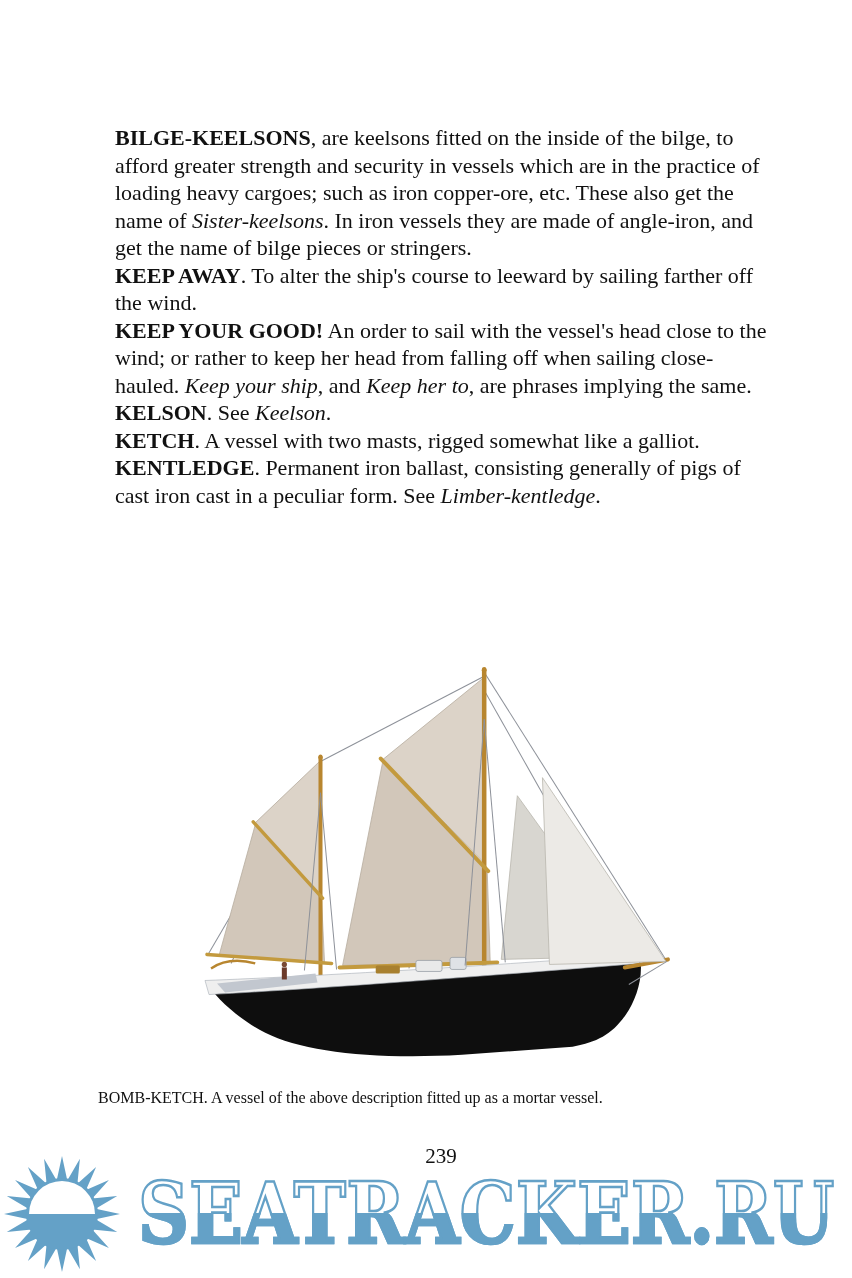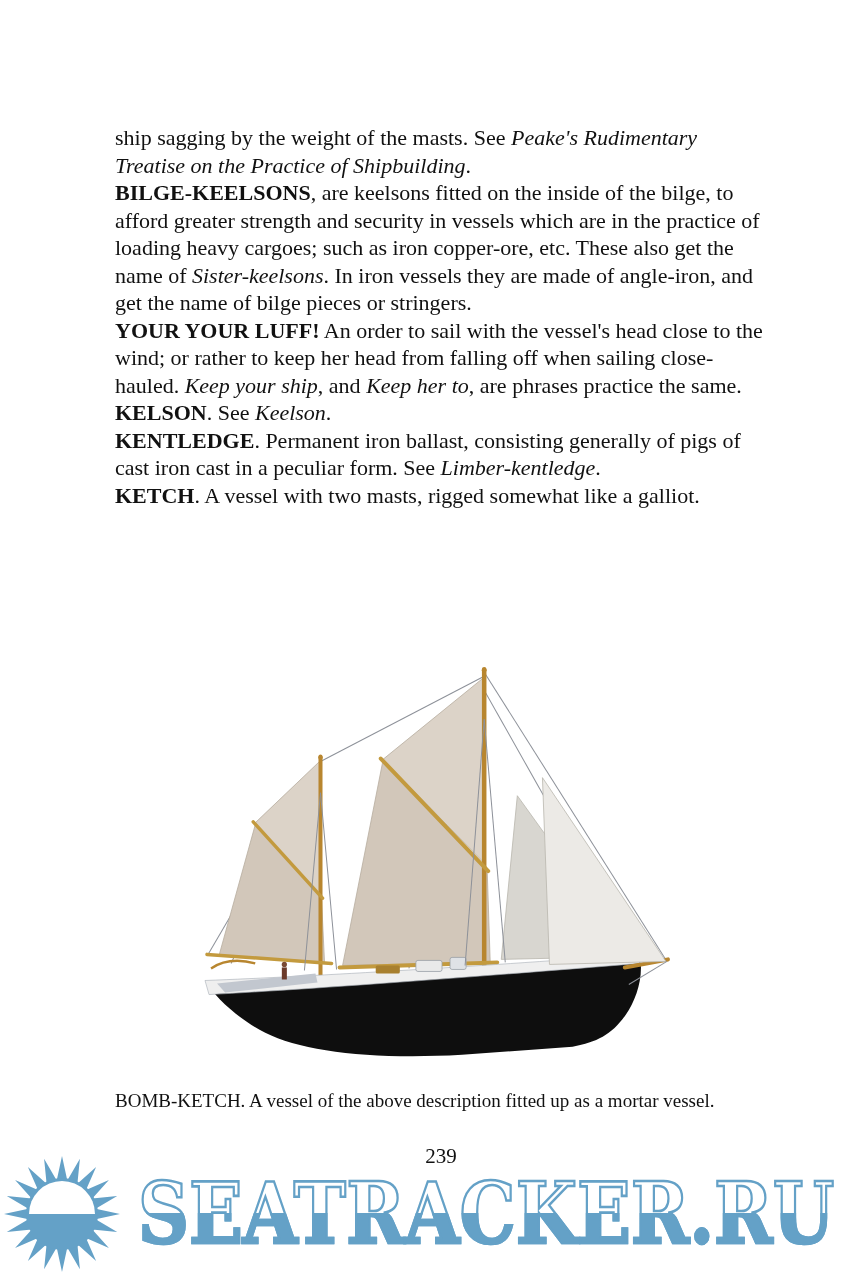--- a/index.html
+++ b/index.html
@@ -4,47 +4,47 @@
 <style>
   html,body{margin:0;padding:0;background:#ffffff;}
   .page{position:relative;width:852px;height:1278px;background:#ffffff;overflow:hidden;
         font-family:"Liberation Serif",serif;color:#111111;}
   .body-text{position:absolute;left:115px;top:124px;width:655px;
              font-size:22px;line-height:27.5px;text-align:left;}
   .entry{margin:0;}
   .entry .b{font-weight:bold;font-family:Liberation Serif, serif;}
   .entry .i{font-style:italic;}
   .illustration{position:absolute;left:203px;top:664px;width:472px;height:400px;}
-  .caption{position:absolute;left:115px;top:1068px;width:655px;
-           font-size:19px;line-height:27.5px;}
+  .caption{position:absolute;left:98px;top:1068px;width:655px;
+           font-size:16px;line-height:27.5px;}
   .page-number{position:absolute;left:115px;top:1143px;width:652px;text-align:center;
                font-size:21px;line-height:26px;}
   .watermark{position:absolute;left:0;top:1150px;width:852px;height:128px;padding-left:38px;}
   .sun{position:absolute;left:2px;top:4px;width:120px;height:120px;}
   .wm-text{position:absolute;left:138px;top:22px;height:84px;
            font-family:"DejaVu Serif",serif;font-weight:bold;font-size:84px;line-height:84px;
            white-space:nowrap;letter-spacing:0px;
            transform:scaleX(0.84);transform-origin:left top;
            color:transparent;
            -webkit-text-stroke:2.6px #64a1c7;
            background:linear-gradient(to bottom,#ffffff 0%,#ffffff 49%,#64a1c7 49%,#64a1c7 100%);
            -webkit-background-clip:text;background-clip:text;}
 </style>
 </head>
 <body>
 
 <div class="page">
 
   <div class="body-text">
-    <p class="entry"><span class="n">ship sagging by the weight of the masts. See </span><span class="i">Peake's Rudimentary Treatise on the Practice of Shipbuilding</span><span class="n">.</span></p>
     <p class="entry"><span class="b">BILGE-KEELSONS</span><span class="n">, are keelsons fitted on the inside of the bilge, to afford greater strength and security in vessels which are in the practice of loading heavy cargoes; such as iron copper-ore, etc. These also get the name of </span><span class="i">Sister-keelsons</span><span class="n">. In iron vessels they are made of angle-iron, and get the name of bilge pieces or stringers.</span></p>
-    <p class="entry"><span class="b">YOUR YOUR LUFF!</span><span class="n"> An order to sail with the vessel's head close to the wind; or rather to keep her head from falling off when sailing close-hauled. </span><span class="i">Keep your ship</span><span class="n">, and </span><span class="i">Keep her to</span><span class="n">, are phrases practice the same.</span></p>
+    <p class="entry"><span class="b">KEEP AWAY</span><span class="n">. To alter the ship's course to leeward by sailing farther off the wind.</span></p>
+    <p class="entry"><span class="b">KEEP YOUR GOOD!</span><span class="n"> An order to sail with the vessel's head close to the wind; or rather to keep her head from falling off when sailing close-hauled. </span><span class="i">Keep your ship</span><span class="n">, and </span><span class="i">Keep her to</span><span class="n">, are phrases implying the same.</span></p>
     <p class="entry"><span class="b">KELSON</span><span class="n">. See </span><span class="i">Keelson</span><span class="n">.</span></p>
+    <p class="entry"><span class="b">KETCH</span><span class="n">. A vessel with two masts, rigged somewhat like a galliot.</span></p>
     <p class="entry"><span class="b">KENTLEDGE</span><span class="n">. Permanent iron ballast, consisting generally of pigs of cast iron cast in a peculiar form. See </span><span class="i">Limber-kentledge</span><span class="n">.</span></p>
-    <p class="entry"><span class="b">KETCH</span><span class="n">. A vessel with two masts, rigged somewhat like a galliot.</span></p>
   </div>
 
   <svg class="illustration" viewBox="0 0 470 398" xmlns="http://www.w3.org/2000/svg">
 
     <g fill="none" stroke-width="1" stroke="#8d9199">
       <path d="M280,8 L462,296"></path>
       <path d="M280,26 L430,292"></path>
       <path d="M280,12 L117,97"></path>
       <path d="M117,98 L28,298"></path>
       <path d="M117,98 L5,289"></path>

